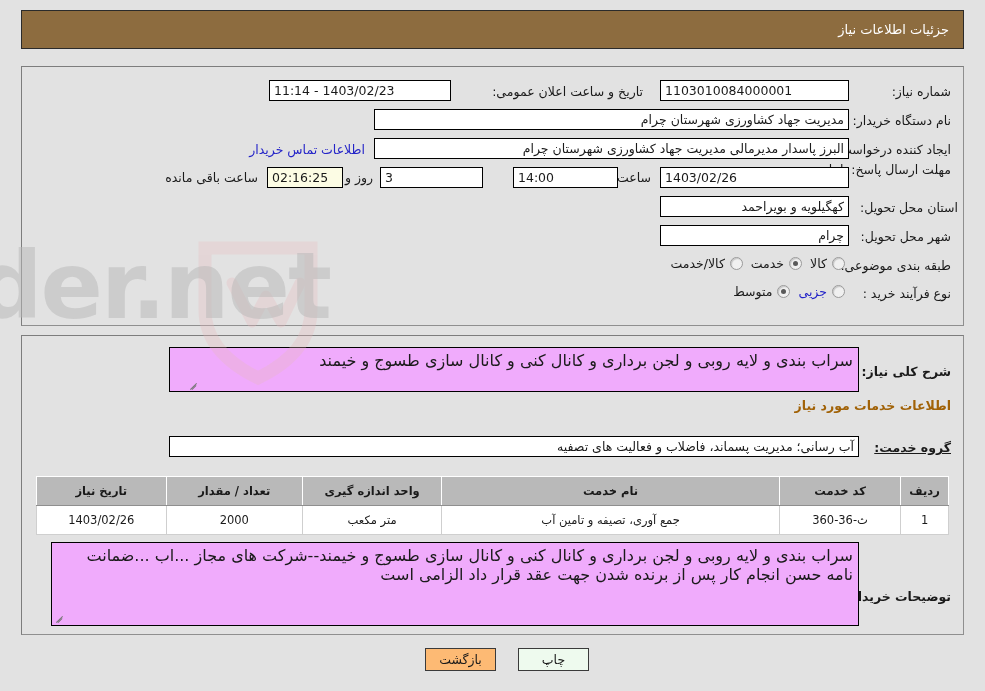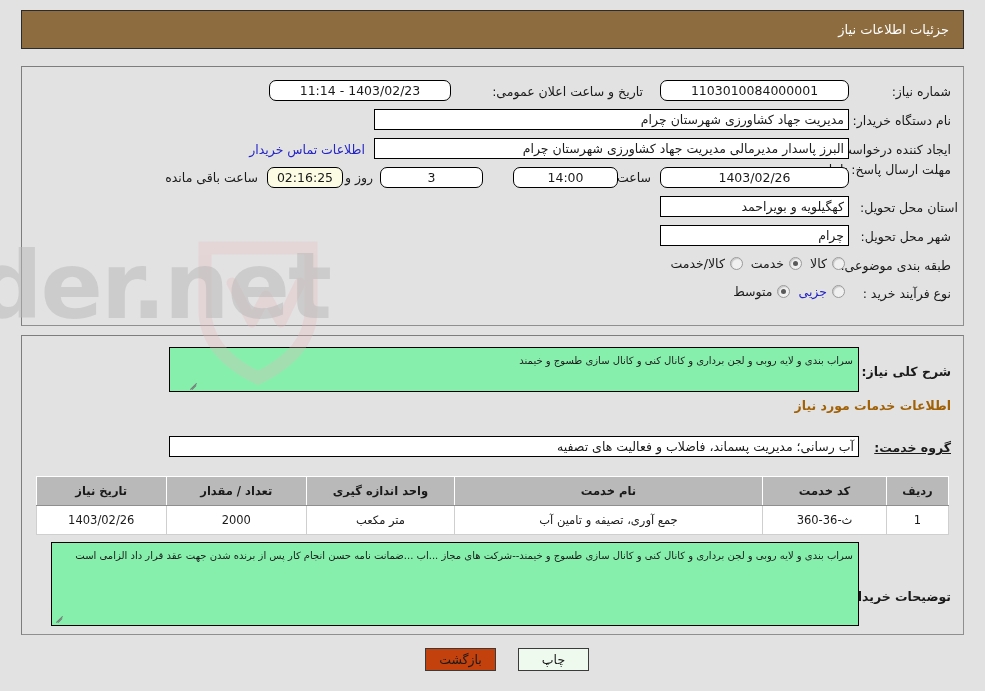--- a/index.html
+++ b/index.html
@@ -82,21 +82,21 @@
     font-size: 12.5px;
     color: #1a1a1a;
     direction: rtl;
     text-align: right;
     padding: 1px 4px 2px 4px;
     height: 21px;
     line-height: 18px;
     overflow: hidden;
     font-family: "DejaVu Sans", "Liberation Sans", sans-serif;
   }
-  .fld.center { text-align: center; border-radius: 7px; }
+  .fld.center { text-align: left; }
   .fld.timer {
     background: #fcfce4;
   }
   .inline-lbl {
     font-size: 12.5px;
     color: #1a1a1a;
     direction: rtl;
     padding: 0 5px;
     white-space: nowrap;
   }
@@ -187,23 +187,23 @@
     font-size: 12.5px;
     font-weight: bold;
     color: #1a1a1a;
     direction: rtl;
     text-align: right;
     white-space: nowrap;
   }
   .textarea {
     position: absolute;
     box-sizing: border-box;
-    background: #86efac;
+    background: #f0abfc;
     border: 1px solid #000000;
-    font-size: 10px;
+    font-size: 16px;
     color: #1a1a1a;
     direction: rtl;
     text-align: right;
     padding: 3px 5px;
     overflow: hidden;
     line-height: 19px;
     font-family: "DejaVu Sans", "Liberation Sans", sans-serif;
   }
   .resize-grip {
     position: absolute;
@@ -240,21 +240,21 @@
     background: #ffffff;
     border: 1px solid #9a9a9a;
   }
   table.grid th {
     background: #b9b9b9;
     border: 1px solid #ffffff;
     border-bottom: 1px solid #8f8f8f;
     color: #1a1a1a;
     font-weight: bold;
     font-size: 11.5px;
-    padding: 7px 12px;
+    padding: 7px 4px;
     text-align: center;
     white-space: nowrap;
   }
   table.grid td {
     background: #ffffff;
     border: 1px solid #cfcfcf;
     color: #1a1a1a;
     font-size: 11.5px;
     padding: 7px 4px;
     text-align: center;
@@ -269,21 +269,21 @@
     font-size: 12.5px;
     color: #1a1a1a;
     direction: rtl;
     text-align: center;
     cursor: pointer;
     font-family: "DejaVu Sans", "Liberation Sans", sans-serif;
     line-height: 21px;
     height: 23px;
   }
   .btn-print { background: #eefaee; }
-  .btn-back  { background: #c2410c; }
+  .btn-back  { background: #fdba74; }
 </style>
 </head>
 <body>
 
 <div id="root">
 
   <svg class="watermark" viewBox="0 0 985 691" xmlns="http://www.w3.org/2000/svg">
     <g opacity="0.30">
       <path d="M205 248 L205 310 Q205 352 258 378 Q311 352 311 310 L311 248 Z" fill="none" stroke="#e7b9bd" stroke-width="13"></path>
       <path d="M232 283 L252 322 L266 296 L281 322 L300 283" fill="none" stroke="#e7b9bd" stroke-width="11" stroke-linecap="round" stroke-linejoin="round"></path>

